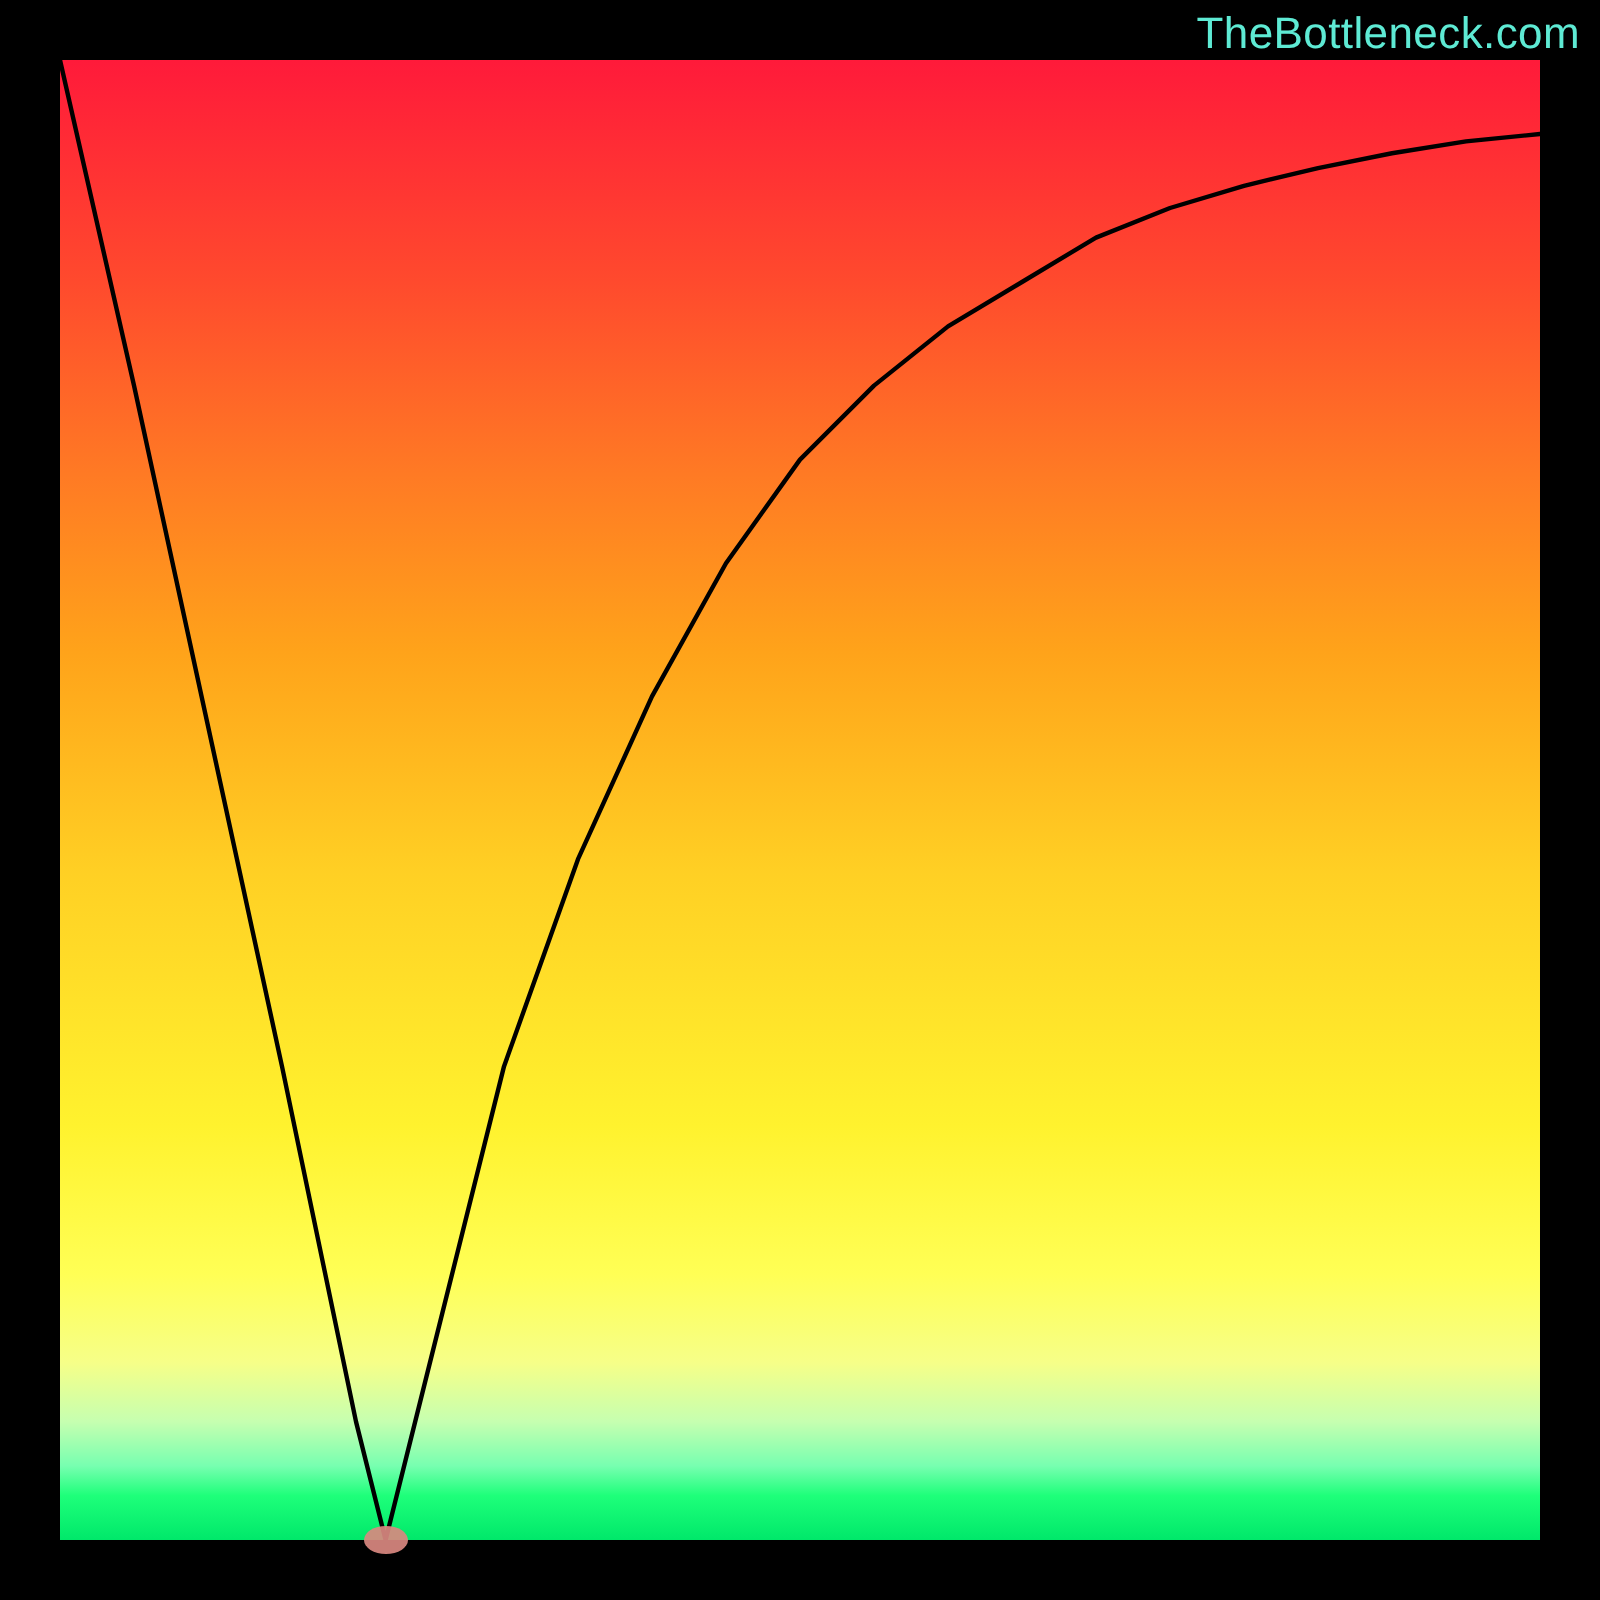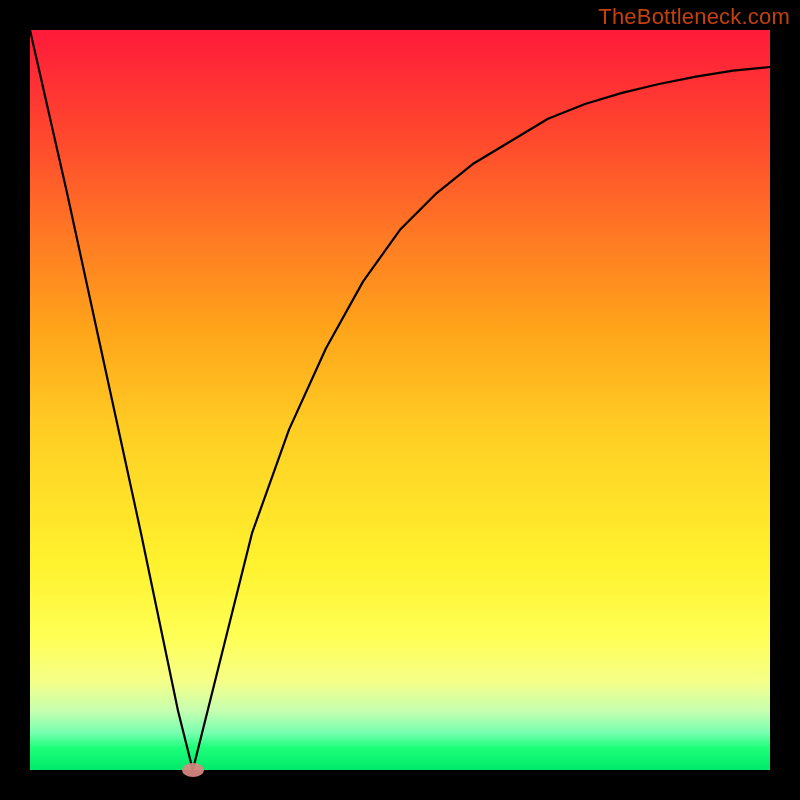--- a/index.html
+++ b/index.html
@@ -50,21 +50,21 @@
     height: 14px;
     border-radius: 50%;
     background: #d98880;
     opacity: 0.92;
     transform: translate(-50%, -50%);
   }
   .watermark {
     position: absolute;
     top: 4px;
     right: 10px;
-    color: #c2410c;
+    color: #5eead4;
     font-size: 22px;
     font-weight: 500;
     letter-spacing: 0.2px;
     user-select: none;
   }
 </style>
 </head>
 <body>
 
 <div class="frame">

